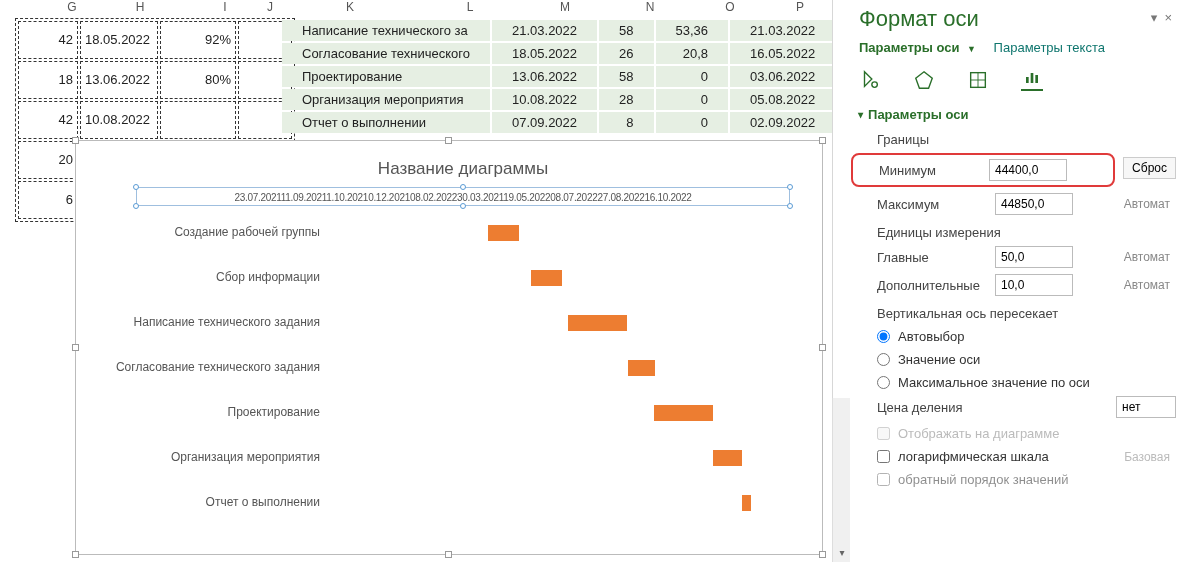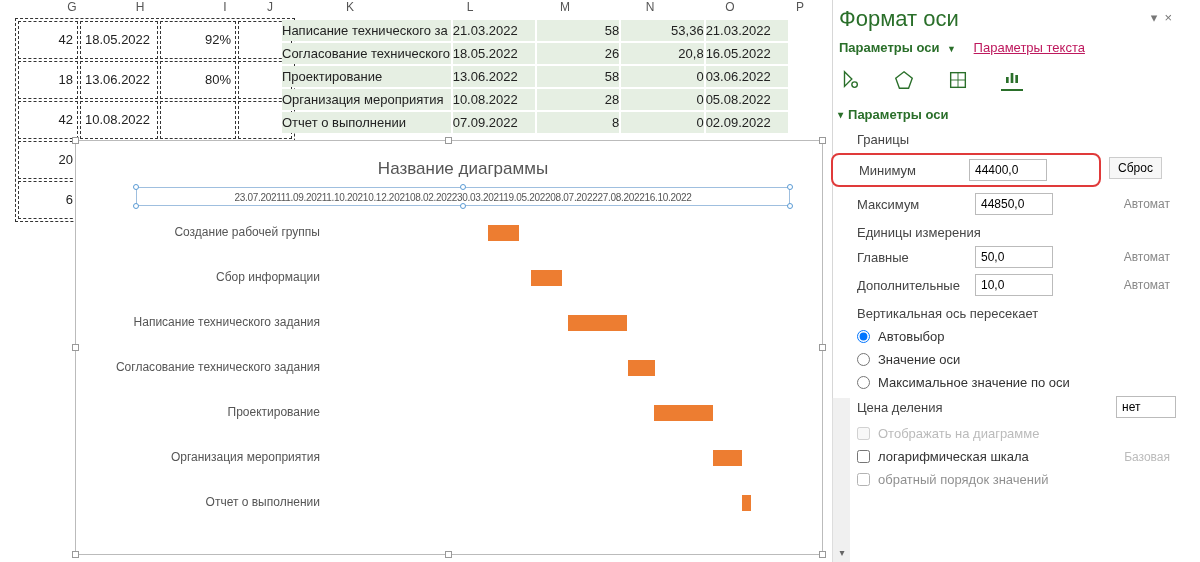--- a/index.html
+++ b/index.html
@@ -8,44 +8,44 @@
   .colhead { position: absolute; top: 0; left: 30; height: 18px; }
   .colhead div { position: absolute; top: 0; height: 18px; font-size: 12px; color: #555; text-align: center; }
   .table { position: absolute; left: 15px; top: 18px; border: 1px dashed #333; background: #fff; }
   .table tr { height: 20px; }
   .table td { border: 1px dashed #333; font-size: 13px; padding: 8px 4px; min-width: 54px; height: 20px; line-height: 20px; }
   .table td.g { text-align: right; width: 60px; }
   .table td.h { text-align: left; width: 78px; }
   .table td.i { text-align: right; width: 76px; }
   .table td.j { width: 14px; }
   .greentbl { position: absolute; left: 280px; top: 18px; width: 510px; }
-  .greentbl td { background: #e6efe3; font-size: 13px; height: 21px; line-height: 21px; padding: 0 0; }
+  .greentbl td { background: #e6efe3; font-size: 13px; height: 21px; line-height: 21px; padding: 0 20px; }
   .greentbl td.k { width: 152px; white-space: nowrap; overflow: hidden; }
   .greentbl td.l { width: 82px; }
   .greentbl td.m { width: 82px; text-align: right; }
   .greentbl td.n { width: 82px; text-align: right; }
   .greentbl td.o { width: 82px; }
   .chartbox { position: absolute; left: 75px; top: 140px; width: 748px; height: 415px; border: 1px solid #bbb; background: #fff; padding-left: 28px; }
   .handle { position: absolute; width: 7px; height: 7px; background: #fff; border: 1px solid #999; }
   .chart-title { text-align: center; font-size: 17px; color: #555; padding: 18px 0 8px; }
   .axisbox { margin: 0 32px; border: 1px solid #9fbfdf; padding: 4px 0 2px; background: #fff; position: relative; text-align: center; font-size: 10px; color: #555; letter-spacing: -0.3px; }
   .axisbox .ah { position: absolute; width: 6px; height: 6px; border: 1px solid #5a9bd5; background: #fff; border-radius: 50%; }
   .ganttarea { position: relative; margin: 12px 32px 0 32px; height: 310px; }
   .ylabel { position: absolute; right: 470px; width: 220px; text-align: right; font-size: 12px; color: #555; }
   .bar { position: absolute; height: 16px; background: #ed7d31; }
   .scrollbar { position: absolute; right: 0; top: 0; width: 18px; height: 562px; background: #f0f0f0; border-left: 1px solid #ddd; }
   .scrollbtn { height: 18px; width: 18px; text-align: center; font-size: 10px; color: #666; line-height: 18px; }
   .scrollthumb { position: absolute; top: 18px; width: 16px; left: 1px; height: 46px; background: #cdcdcd; }
-  .pane { position: absolute; right: 18px; top: 0; width: 350px; height: 398px; background: #fff; border-left: 1px solid #d7d7d7; padding: 6px 6px 6px 6px; }
+  .pane { position: absolute; right: 18px; top: 0; width: 350px; height: 398px; background: #fff; border-left: 1px solid #d7d7d7; padding: 6px 6px 6px 26px; }
   .pane-title { font-size: 22px; color: #2a6f2a; font-weight: 300; }
   .pane-close { position: absolute; right: 10px; top: 10px; font-size: 13px; color: #777; }
   .tabs { margin-top: 8px; font-size: 13px; }
   .tabs .t1 { color: #2a6f2a; font-weight: 600; }
   .tabs .arrow { color: #2a6f2a; font-size: 9px; padding: 0 14px 0 4px; }
-  .tabs .t2 { color: #be185d; text-decoration: underline; }
+  .tabs .t2 { color: #0f766e; }
   .iconrow { margin-top: 14px; display: flex; gap: 32px; align-items: center; }
   .icon { width: 22px; height: 22px; }
   .section-head { margin-top: 16px; font-size: 13px; color: #2a6f2a; font-weight: 600; }
   .section-head::before { content: "▸ "; display:inline-block; transform: rotate(90deg); font-size: 10px; margin-right: 4px; color: #2a6f2a; }
   .subhead { margin-top: 10px; font-size: 13px; color: #444; }
   .field-row { display: flex; align-items: center; margin-top: 6px; gap: 8px; font-size: 13px; }
   .field-row .lbl { width: 128px; color: #444; padding-left: 18px; }
   .field-row input { width: 78px; height: 22px; border: 1px solid #bbb; font-size: 12px; padding: 0 5px; }
   .highlight-box { border: 2px solid #e03a3a; border-radius: 8px; padding: 4px 6px 4px 0; margin-top: 6px; margin-left: -8px; width: 270px; }
   .highlight-box .field-row { margin-top: 0; }

